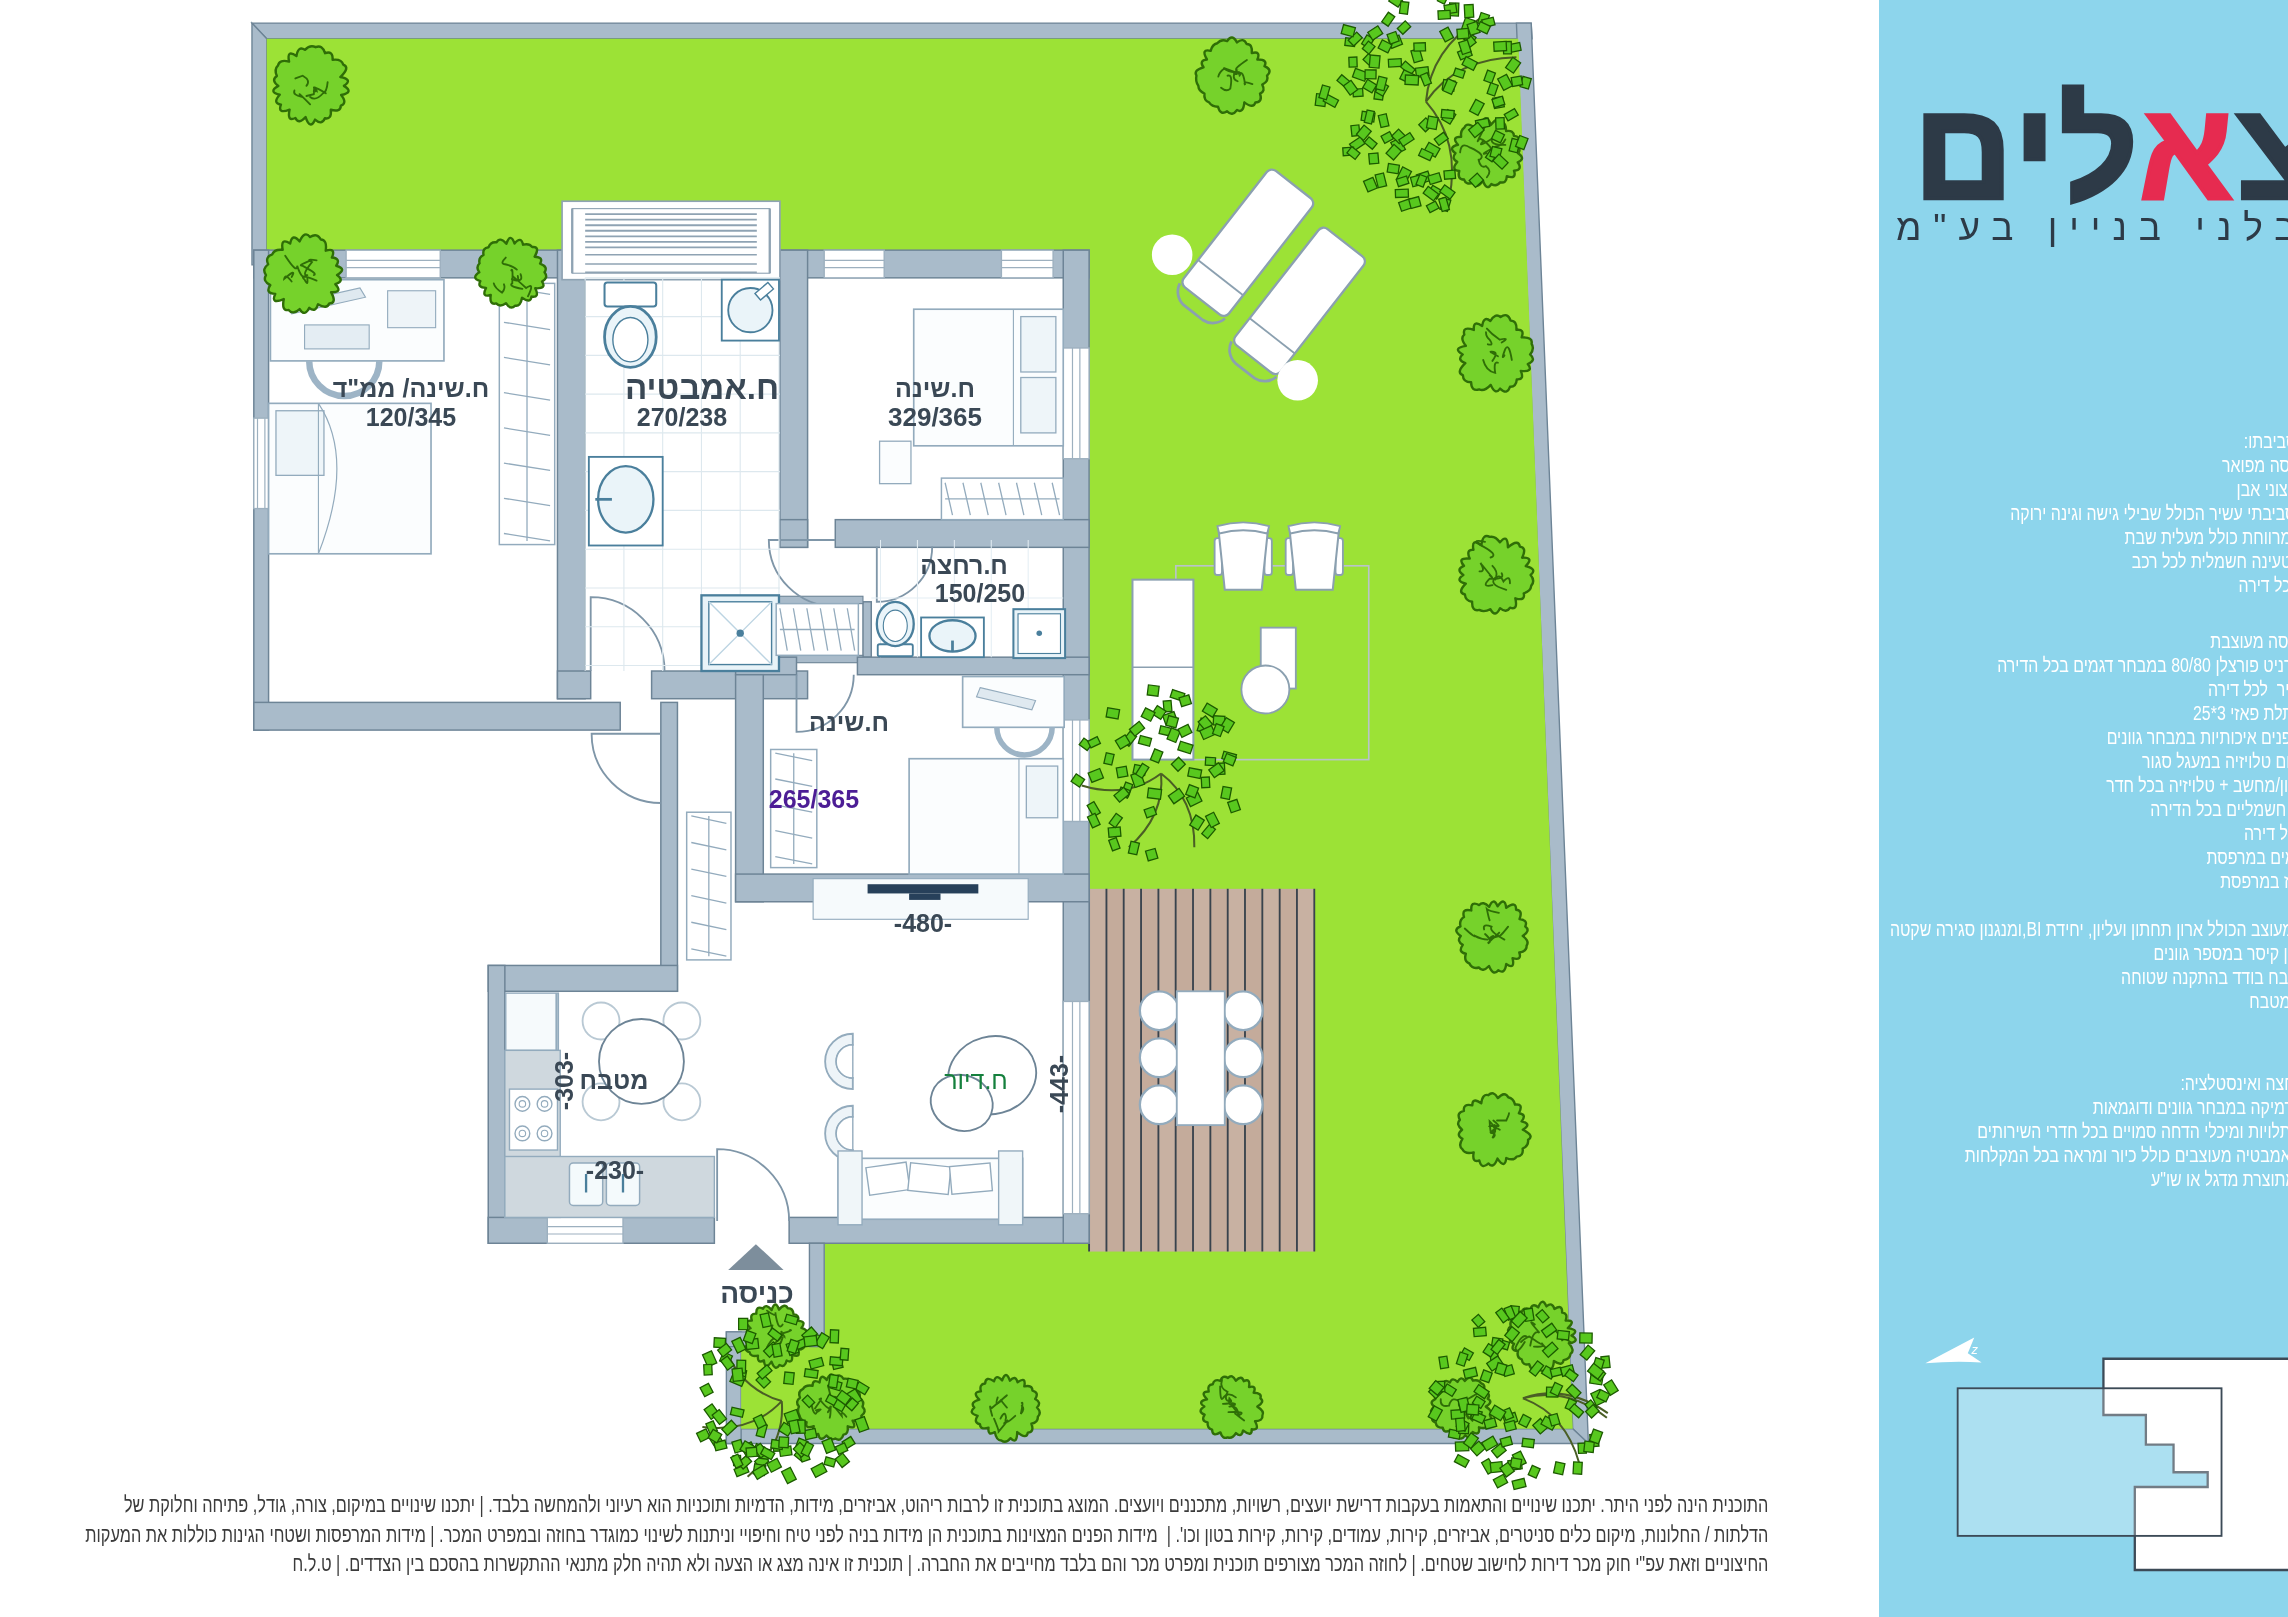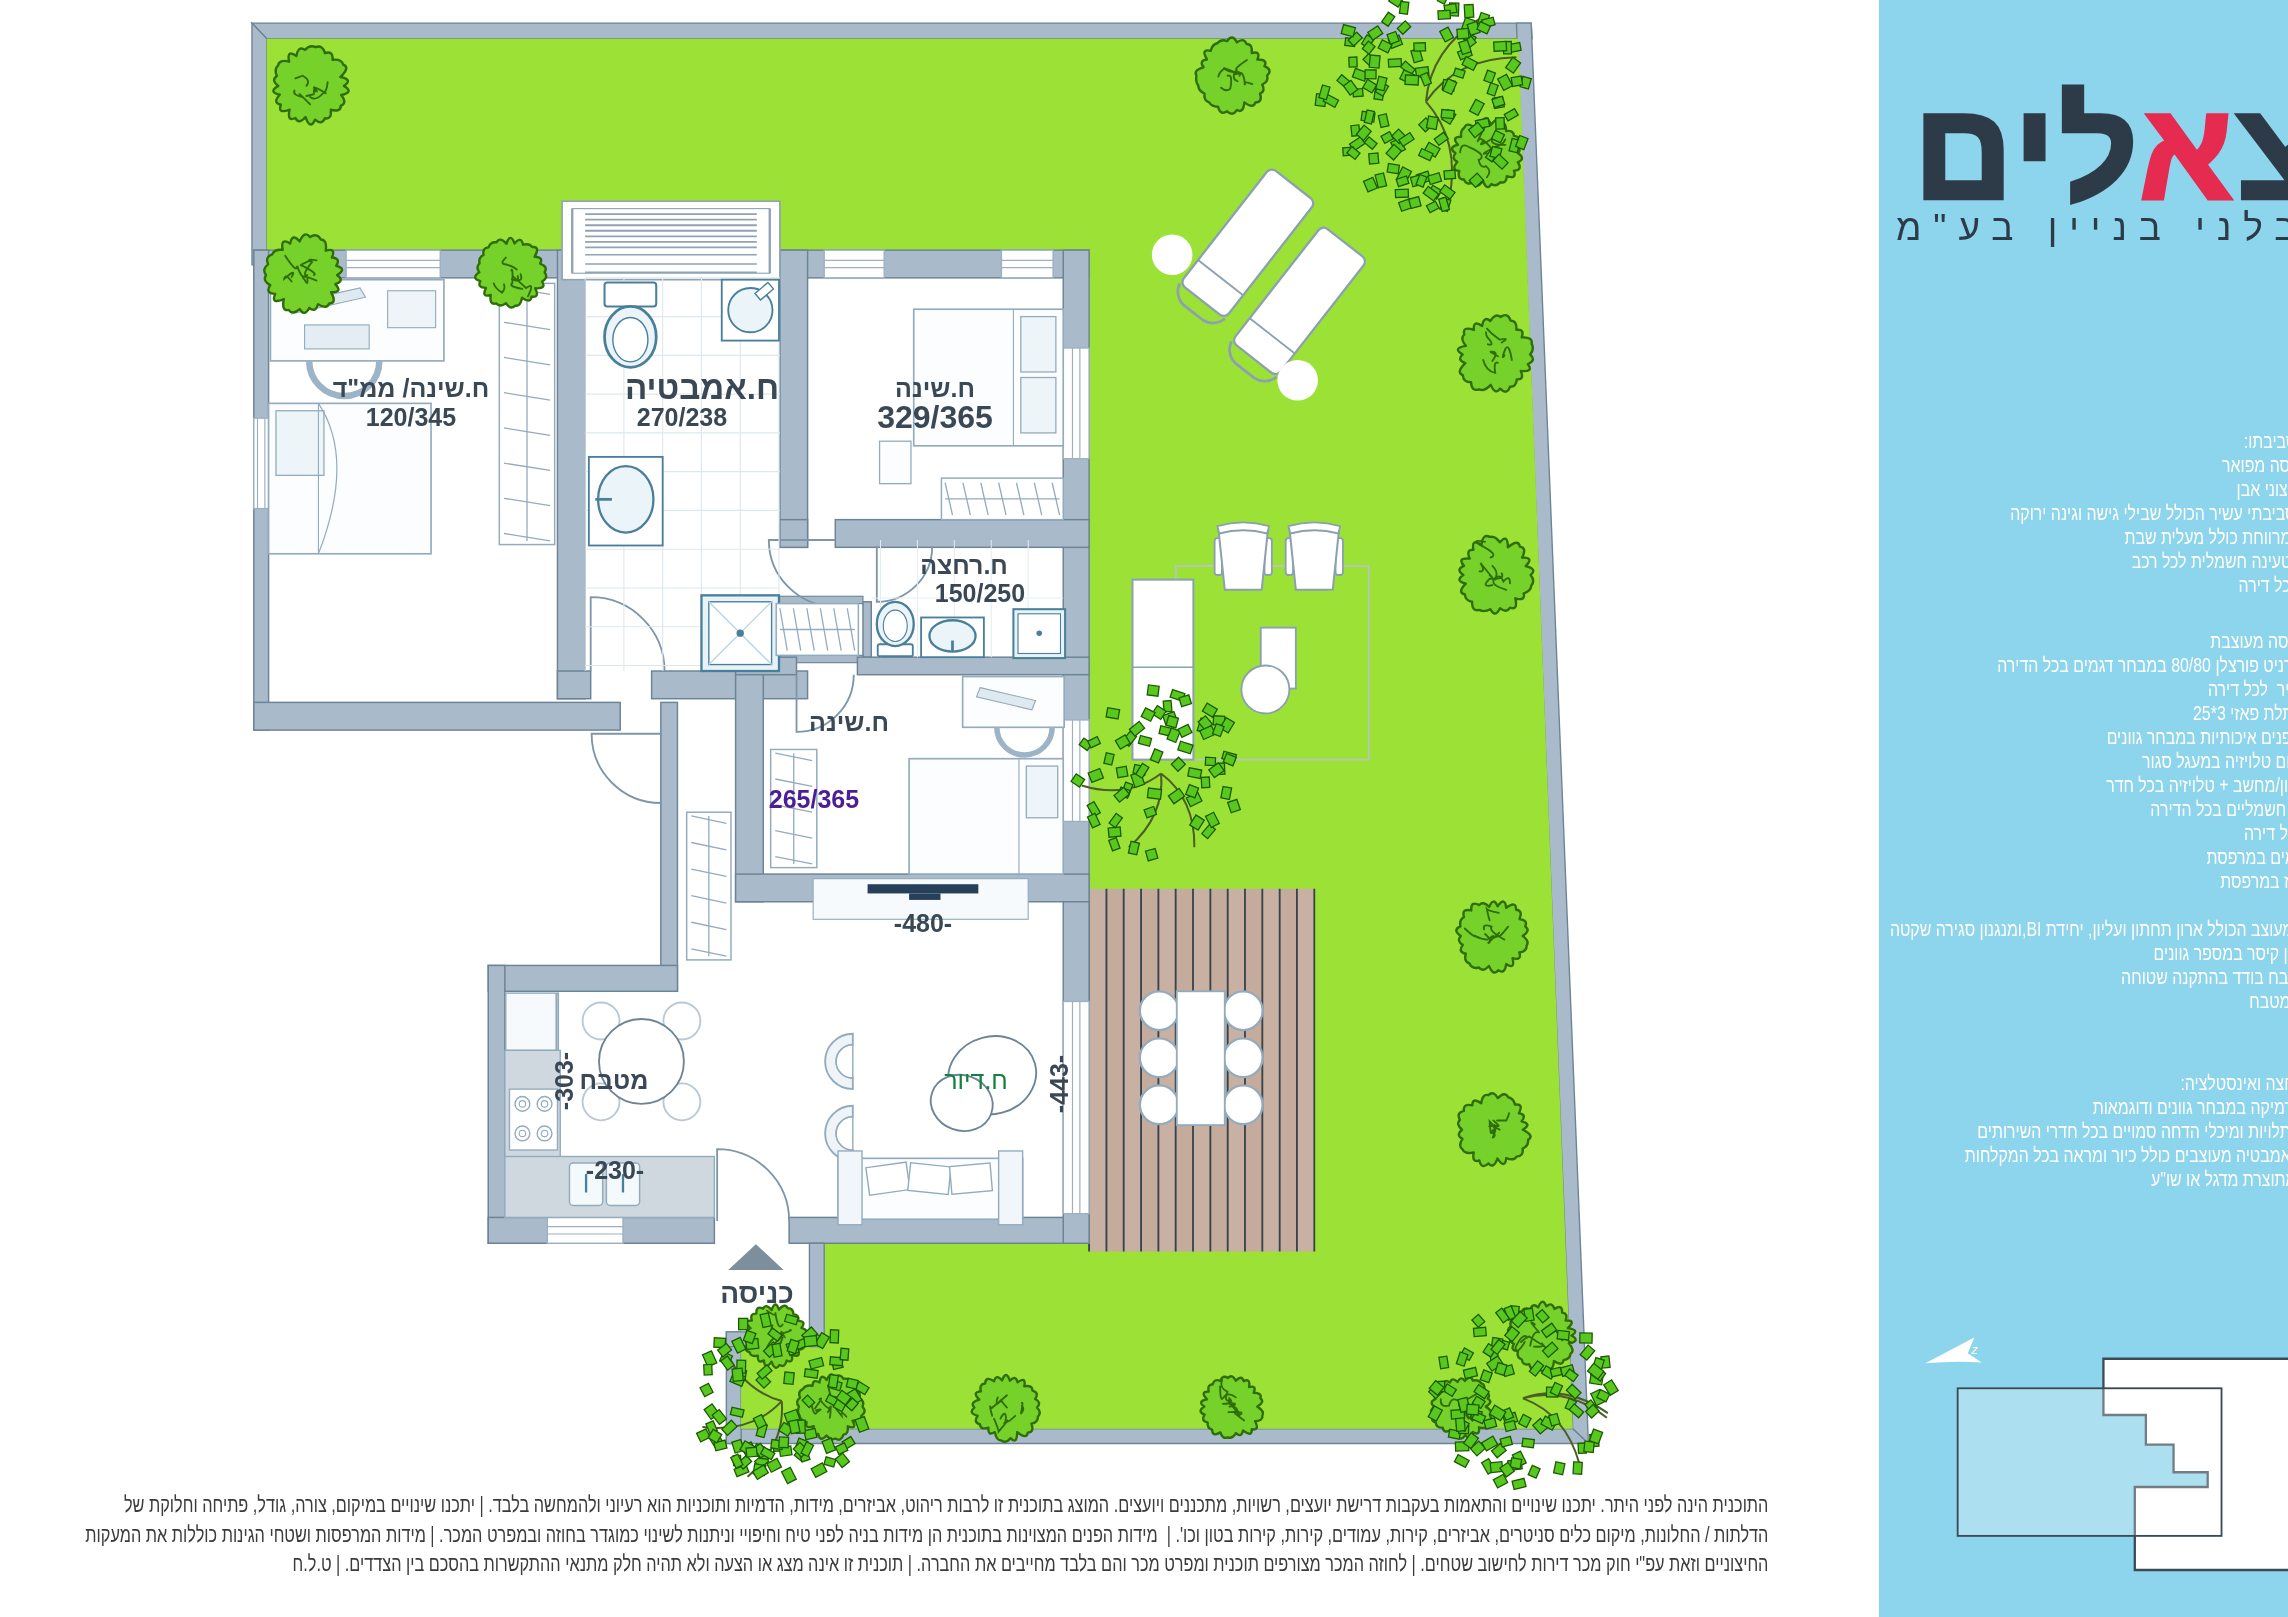--- a/index.html
+++ b/index.html
@@ -754,21 +754,21 @@
 <rect x="1180.5" y="834.7" width="13.5" height="10.9" fill="#58c81e" stroke="#1c5a00" stroke-width="1.4" transform="rotate(338 1187.3 840.1)"></rect>
 <rect x="1307.0" y="883.3" width="13.5" height="9.9" fill="#58c81e" stroke="#1c5a00" stroke-width="1.4" transform="rotate(243 1313.7 888.3)"></rect>
 <rect x="1277.8" y="786.9" width="12.1" height="9.8" fill="#58c81e" stroke="#1c5a00" stroke-width="1.4" transform="rotate(334 1283.9 791.8)"></rect>
 <rect x="1314.3" y="786.5" width="11.4" height="9.0" fill="#58c81e" stroke="#1c5a00" stroke-width="1.4" transform="rotate(111 1320.0 791.0)"></rect>
 </svg>
 <div class="lb" style="left:411px;top:388px;font-size:25px;font-weight:700;color:#3a4855;transform:translate(-50%,-50%);">ח.שינה/ ממ"ד</div>
 <div class="lb" style="left:411px;top:417px;font-size:25px;font-weight:700;color:#3a4855;transform:translate(-50%,-50%);">120/345</div>
 <div class="lb" style="left:682px;top:388px;font-size:33px;font-weight:700;color:#3a4855;transform:translate(-50%,-50%);padding-left:40px;">ח.אמבטיה</div>
 <div class="lb" style="left:682px;top:417px;font-size:25px;font-weight:700;color:#3a4855;transform:translate(-50%,-50%);">270/238</div>
 <div class="lb" style="left:935px;top:388px;font-size:25px;font-weight:700;color:#3a4855;transform:translate(-50%,-50%);">ח.שינה</div>
-<div class="lb" style="left:935px;top:417px;font-size:32px;font-weight:700;color:#3a4855;transform:translate(-50%,-50%);">329/365</div>
+<div class="lb" style="left:935px;top:417px;font-size:26px;font-weight:700;color:#3a4855;transform:translate(-50%,-50%);">329/365</div>
 <div class="lb" style="left:964px;top:565px;font-size:25px;font-weight:700;color:#3a4855;transform:translate(-50%,-50%);">ח.רחצה</div>
 <div class="lb" style="left:964px;top:593px;font-size:25px;font-weight:700;color:#3a4855;transform:translate(-50%,-50%);margin-left:16px;">150/250</div>
 <div class="lb" style="left:849px;top:722px;font-size:25px;font-weight:700;color:#3a4855;transform:translate(-50%,-50%);">ח.שינה</div>
 <div class="lb" style="left:814px;top:751px;font-size:25px;font-weight:700;color:#4c1d95;transform:translate(-50%,-50%);margin-top:48px;">265/365</div>
 <div class="lb" style="left:614px;top:1080px;font-size:25px;font-weight:700;color:#3a4855;transform:translate(-50%,-50%);">מטבח</div>
 <div class="lb" style="left:976px;top:1080px;font-size:25px;font-weight:400;color:#15803d;transform:translate(-50%,-50%);">ח.דיור</div>
 <div class="lb" style="left:757px;top:1294px;font-size:28px;font-weight:700;color:#3a4855;transform:translate(-50%,-50%);">כניסה</div>
 <div class="lb" style="left:923px;top:923px;font-size:25px;font-weight:700;color:#3a4855;transform:translate(-50%,-50%);">-480-</div>
 <div class="lb" style="left:564px;top:1081px;font-size:25px;font-weight:700;color:#3a4855;transform:translate(-50%,-50%) rotate(-90deg);">-303-</div>
 <div class="lb" style="left:615px;top:1170px;font-size:25px;font-weight:700;color:#3a4855;transform:translate(-50%,-50%);">-230-</div>

